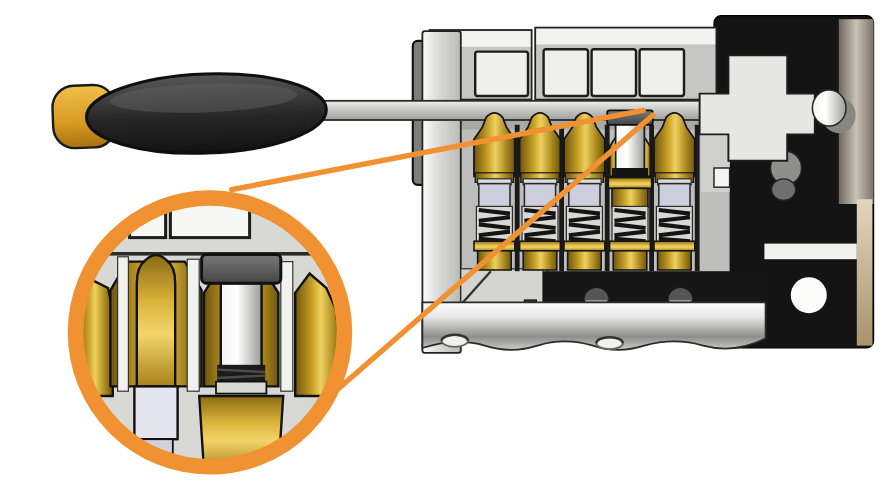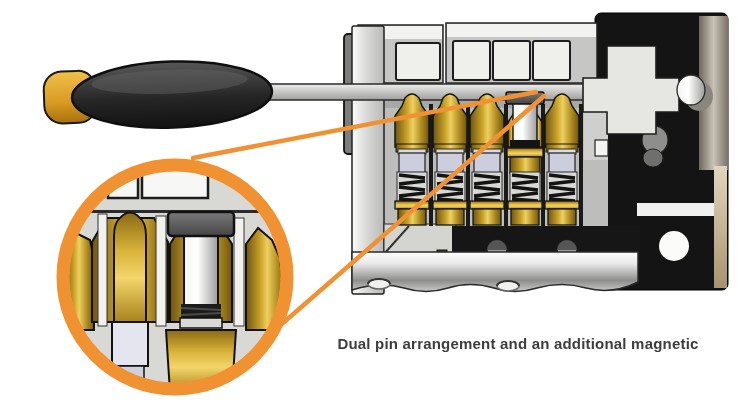--- a/index.html
+++ b/index.html
@@ -221,16 +221,15 @@
         <path d="M181,308 L221,310 M221,313 L181,315" stroke="#4a4a4a" stroke-width="2" fill="none"></path>
         <rect x="180" y="318" width="42" height="10" fill="#d9d9d6" stroke="#111" stroke-width="1.5"></rect>
         <path d="M166,330 L236,330 L232,392 L170,392 Z" fill="url(#gGoldV)" stroke="#111" stroke-width="2"></path>
       </g>
     </g>
     <circle cx="175" cy="277" r="112" fill="none" class="accent-stroke" stroke-width="13"></circle>
   </g>
 </svg>
 
 <div class="caption">
-  <span>Dual pin arrangement and an additional magnetic</span>
 </div>
 
 </div>
 
 </body></html>

